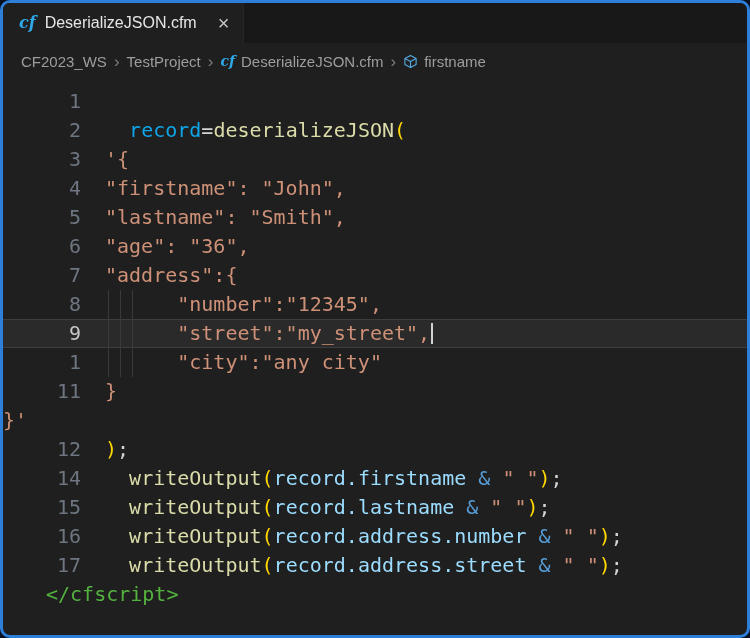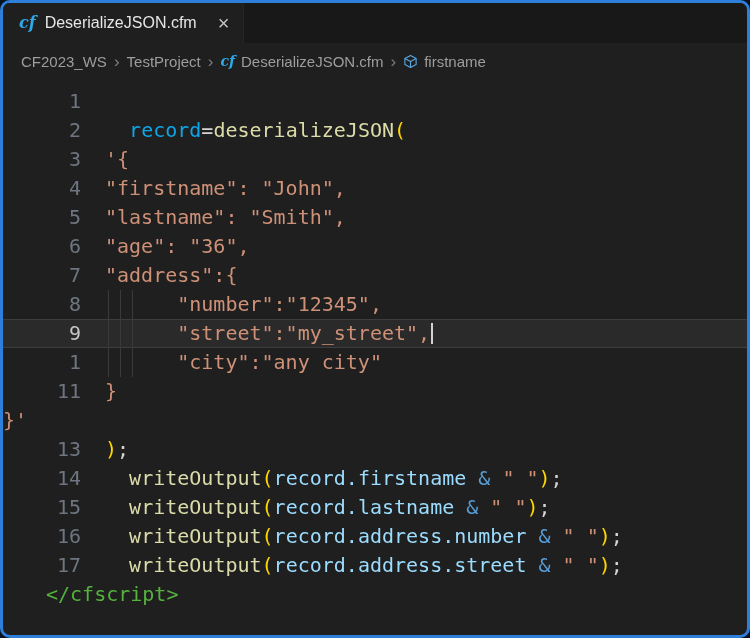--- a/index.html
+++ b/index.html
@@ -95,21 +95,21 @@
         <div class="code-row"><span class="line-num">3</span><span class="code-text"><span style="color: rgb(206, 145, 120);">'{</span></span></div>
         <div class="code-row"><span class="line-num">4</span><span class="code-text"><span style="color: rgb(206, 145, 120);">"firstname": "John",</span></span></div>
         <div class="code-row"><span class="line-num">5</span><span class="code-text"><span style="color: rgb(206, 145, 120);">"lastname": "Smith",</span></span></div>
         <div class="code-row"><span class="line-num">6</span><span class="code-text"><span style="color: rgb(206, 145, 120);">"age": "36",</span></span></div>
         <div class="code-row"><span class="line-num">7</span><span class="code-text"><span style="color: rgb(206, 145, 120);">"address":{</span></span></div>
         <div class="code-row"><span class="line-num">8</span><span class="code-text"><span class="indent-guide" style="left: calc(0ch + 3px);"></span><span class="indent-guide" style="left: calc(1ch + 3px);"></span><span class="indent-guide" style="left: calc(2ch + 3px);"></span><span style="color: rgb(206, 145, 120);">      "number":"12345",</span></span></div>
         <div class="code-row active"><span class="line-num">9</span><span class="code-text"><span class="indent-guide" style="left: calc(0ch + 3px);"></span><span class="indent-guide" style="left: calc(1ch + 3px);"></span><span class="indent-guide" style="left: calc(2ch + 3px);"></span><span style="color: rgb(206, 145, 120);">      "street":"my_street",</span><span class="cursor"></span></span></div>
         <div class="code-row"><span class="line-num">1</span><span class="code-text"><span class="indent-guide" style="left: calc(0ch + 3px);"></span><span class="indent-guide" style="left: calc(1ch + 3px);"></span><span class="indent-guide" style="left: calc(2ch + 3px);"></span><span style="color: rgb(206, 145, 120);">      "city":"any city"</span></span></div>
         <div class="code-row"><span class="line-num">11</span><span class="code-text"><span style="color: rgb(206, 145, 120);">}</span></span></div>
         <div class="code-row"><span class="code-text"><span style="color: rgb(206, 145, 120);">}'</span></span></div>
-        <div class="code-row"><span class="line-num">13</span><span class="code-text"><span style="color: rgb(255, 215, 0);">)</span><span style="color: rgb(212, 212, 212);">;</span></span></div>
+        <div class="code-row"><span class="line-num">12</span><span class="code-text"><span style="color: rgb(255, 215, 0);">)</span><span style="color: rgb(212, 212, 212);">;</span></span></div>
         <div class="code-row"><span class="line-num">14</span><span class="code-text"><span style="color: rgb(212, 212, 212);">  </span><span style="color: rgb(220, 220, 170);">writeOutput</span><span style="color: rgb(255, 215, 0);">(</span><span style="color: rgb(156, 220, 254);">record.firstname </span><span style="color: rgb(86, 156, 214);">&amp;</span><span style="color: rgb(212, 212, 212);"> </span><span style="color: rgb(206, 145, 120);">" "</span><span style="color: rgb(255, 215, 0);">)</span><span style="color: rgb(212, 212, 212);">;</span></span></div>
         <div class="code-row"><span class="line-num">15</span><span class="code-text"><span style="color: rgb(212, 212, 212);">  </span><span style="color: rgb(220, 220, 170);">writeOutput</span><span style="color: rgb(255, 215, 0);">(</span><span style="color: rgb(156, 220, 254);">record.lastname </span><span style="color: rgb(86, 156, 214);">&amp;</span><span style="color: rgb(212, 212, 212);"> </span><span style="color: rgb(206, 145, 120);">" "</span><span style="color: rgb(255, 215, 0);">)</span><span style="color: rgb(212, 212, 212);">;</span></span></div>
         <div class="code-row"><span class="line-num">16</span><span class="code-text"><span style="color: rgb(212, 212, 212);">  </span><span style="color: rgb(220, 220, 170);">writeOutput</span><span style="color: rgb(255, 215, 0);">(</span><span style="color: rgb(156, 220, 254);">record.address.number </span><span style="color: rgb(86, 156, 214);">&amp;</span><span style="color: rgb(212, 212, 212);"> </span><span style="color: rgb(206, 145, 120);">" "</span><span style="color: rgb(255, 215, 0);">)</span><span style="color: rgb(212, 212, 212);">;</span></span></div>
         <div class="code-row"><span class="line-num">17</span><span class="code-text"><span style="color: rgb(212, 212, 212);">  </span><span style="color: rgb(220, 220, 170);">writeOutput</span><span style="color: rgb(255, 215, 0);">(</span><span style="color: rgb(156, 220, 254);">record.address.street </span><span style="color: rgb(86, 156, 214);">&amp;</span><span style="color: rgb(212, 212, 212);"> </span><span style="color: rgb(206, 145, 120);">" "</span><span style="color: rgb(255, 215, 0);">)</span><span style="color: rgb(212, 212, 212);">;</span></span></div>
         <div class="code-row"><span class="code-text"><span style="color: rgb(84, 179, 62); margin-left: 43px;">&lt;/cfscript&gt;</span></span></div>
       </div>
   </div>
 
 </div>
 

